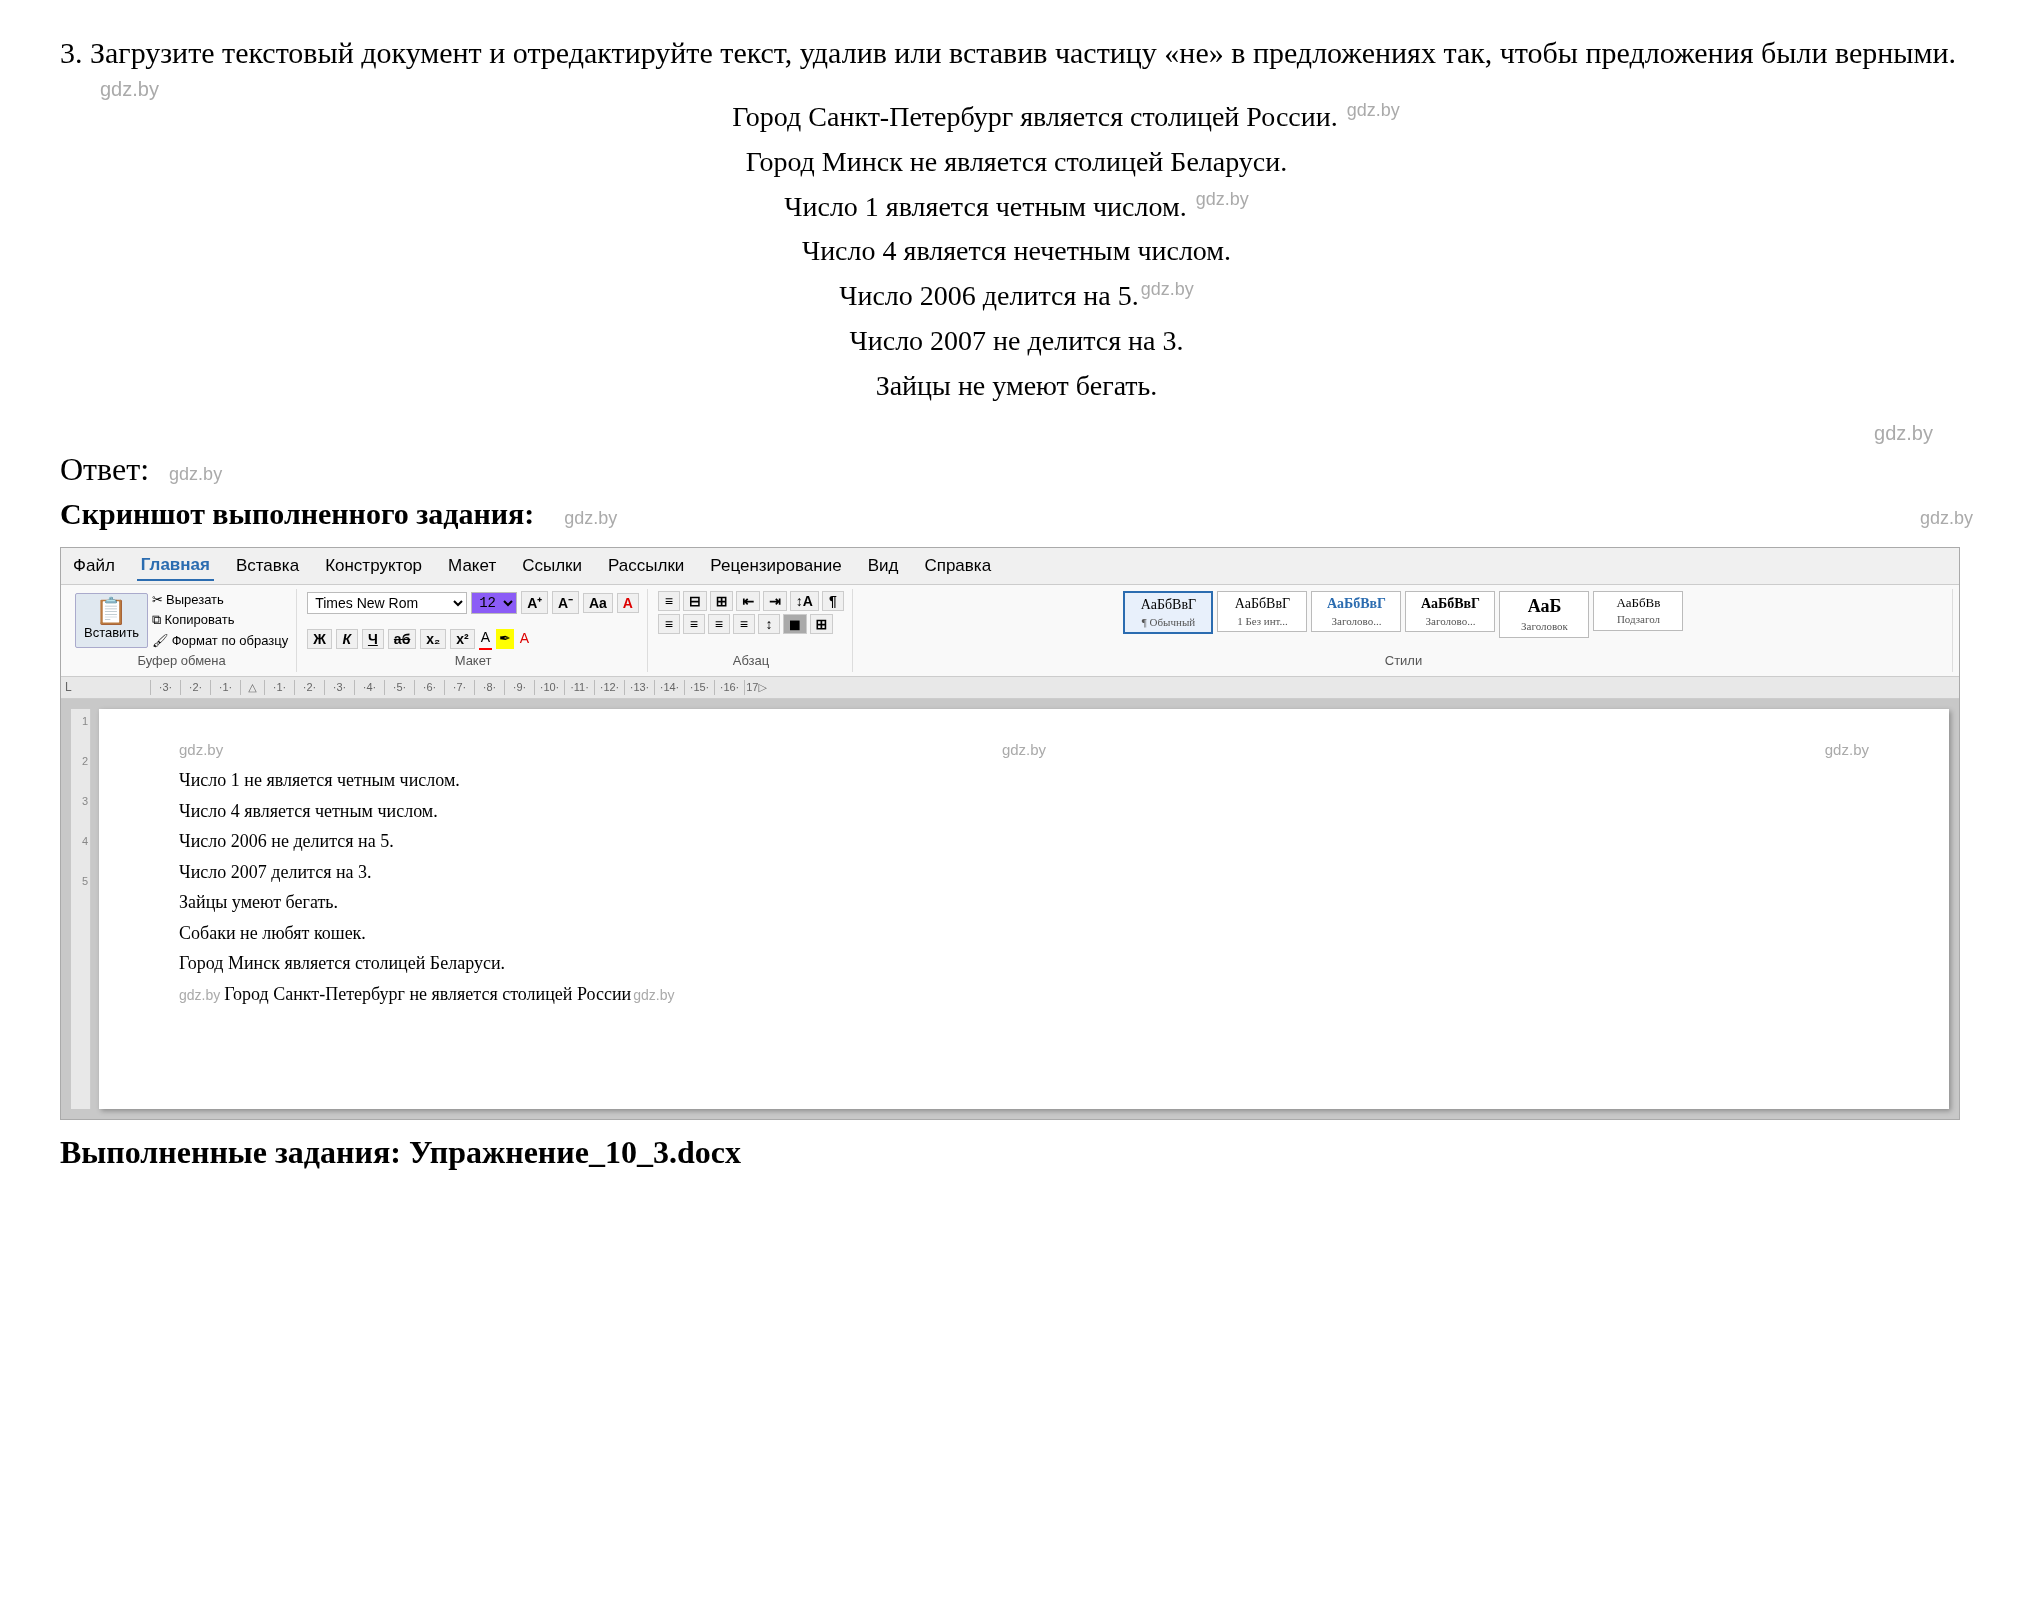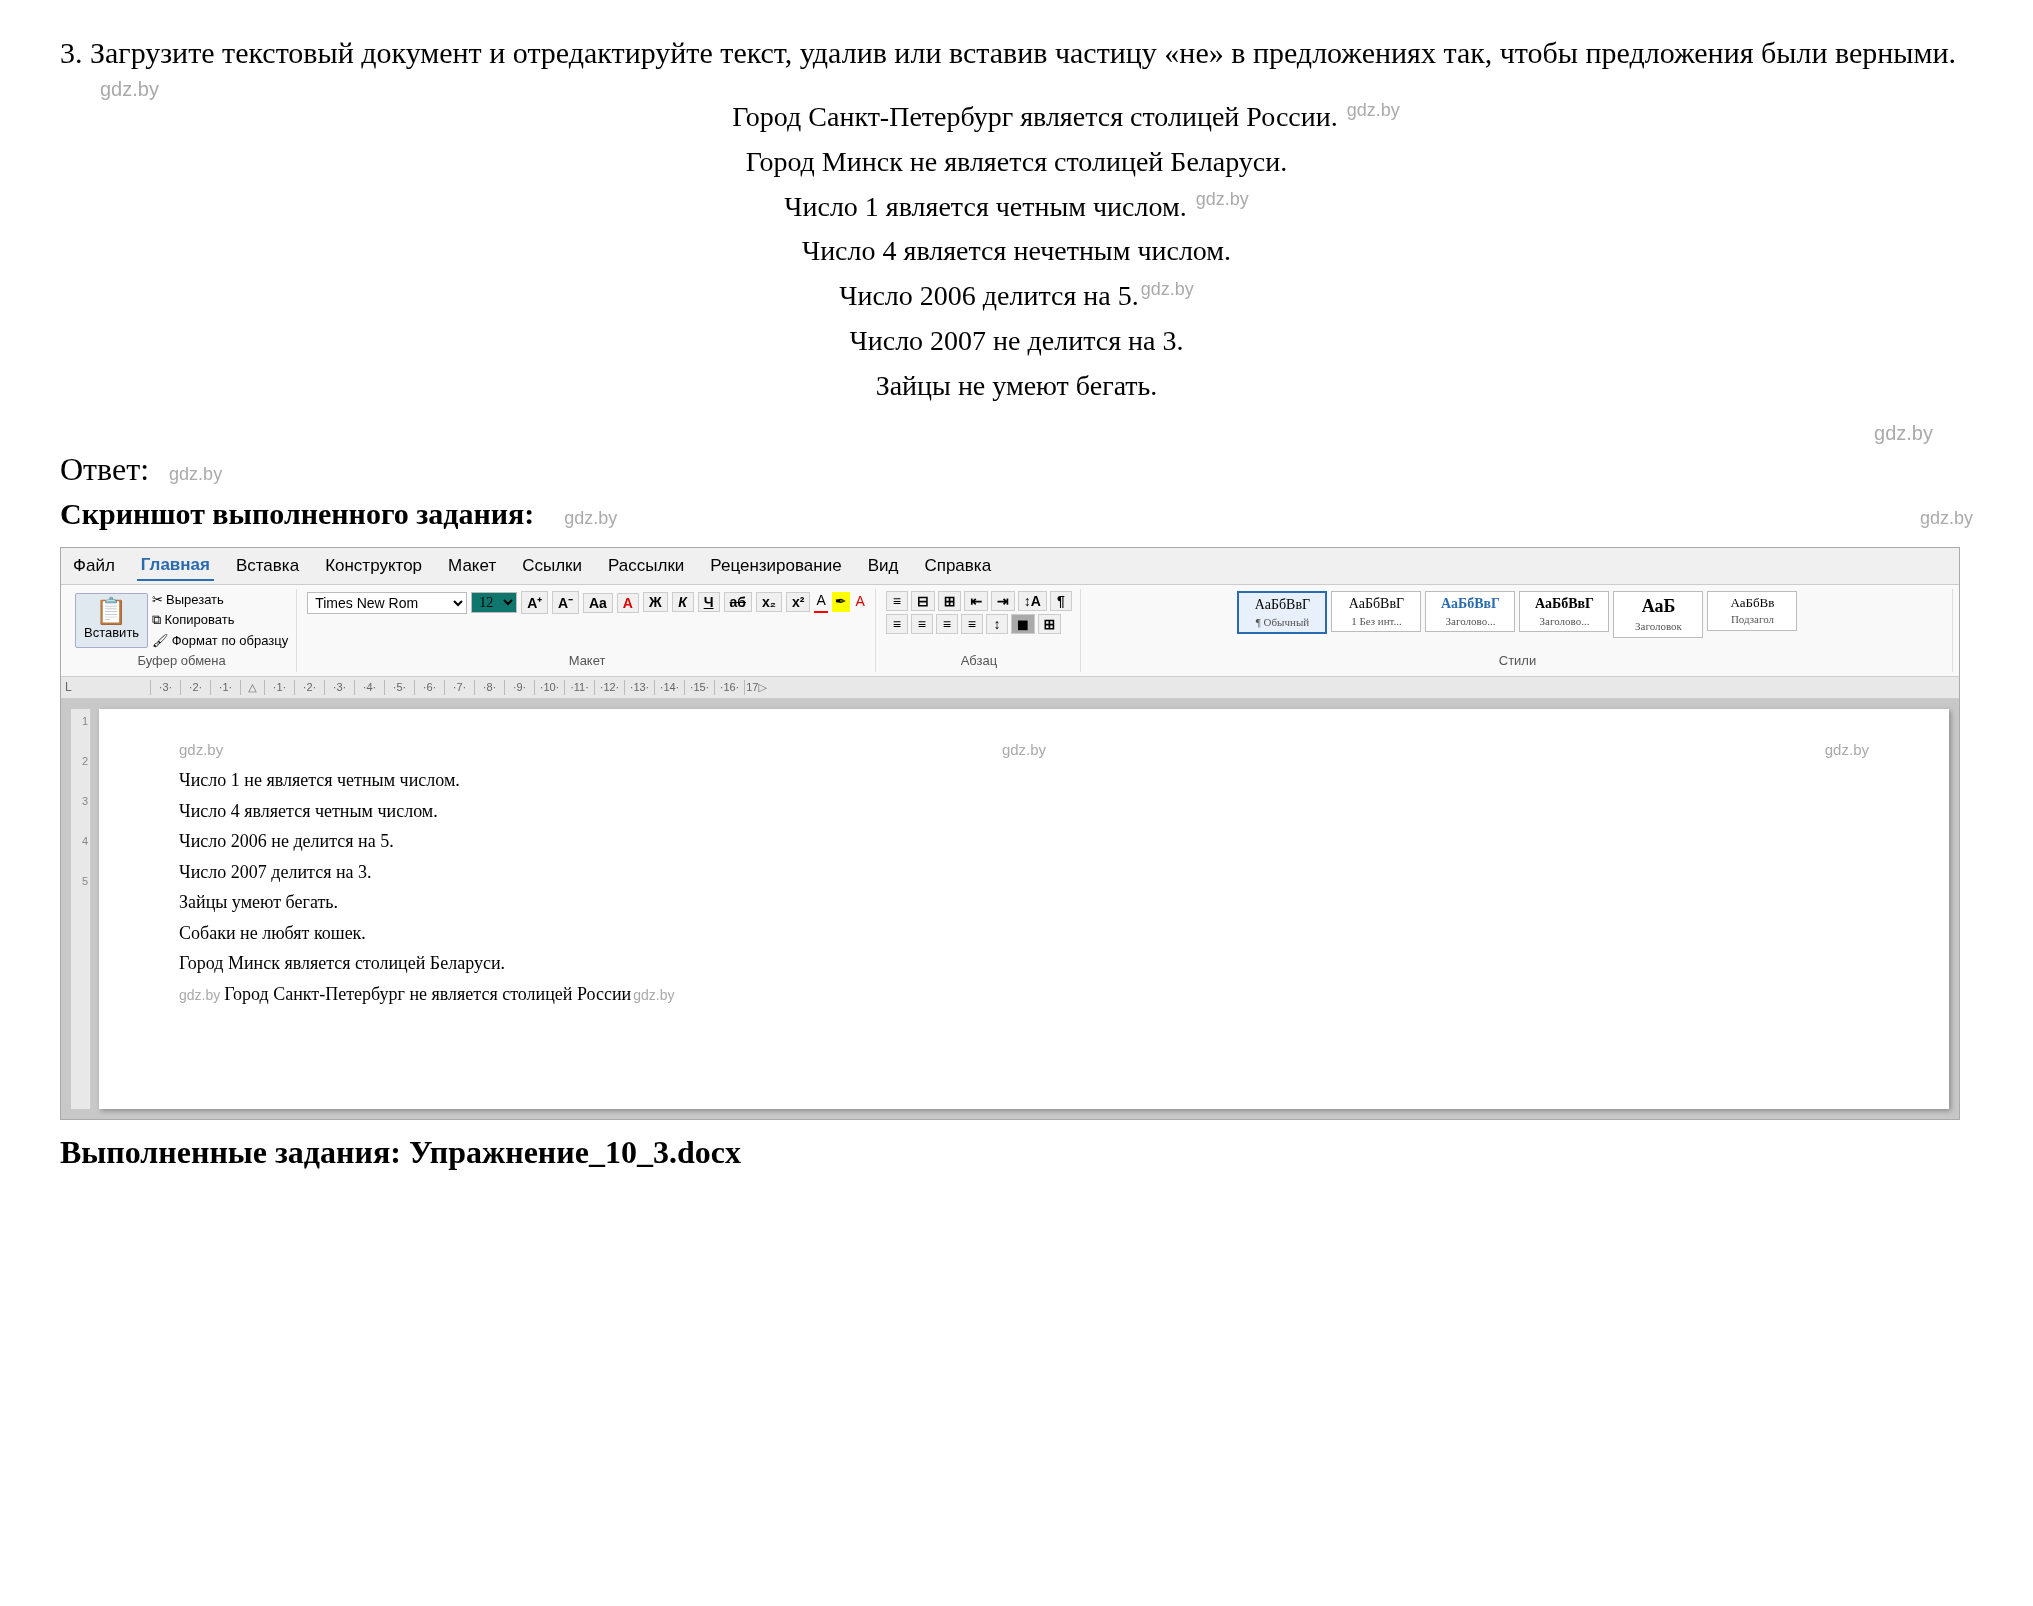--- a/index.html
+++ b/index.html
@@ -165,26 +165,26 @@
     .font-select {
       font-family: Arial, sans-serif;
       font-size: 14px;
       border: 1px solid #bbb;
       padding: 1px 3px;
       width: 160px;
       background: #fff;
     }
 
     .font-size-select {
-      font-family: Liberation Serif, serif;
+      font-family: Liberation Mono, monospace;
       font-size: 14px;
       border: 1px solid #bbb;
       padding: 1px 3px;
       width: 46px;
-      background: #0f766e;
+      background: #8b5cf6;
     }
 
     .format-btn {
       font-family: Arial, sans-serif;
       font-size: 14px;
       font-weight: bold;
       border: 1px solid #ccc;
       background: #f0f0f0;
       padding: 1px 5px;
       cursor: pointer;
@@ -360,21 +360,21 @@
           <div style="display:flex; align-items:center; gap:3px;">
             <span>🖌</span>
             <span>Формат по образцу</span>
           </div>
         </div>
       </div>
       <span class="ribbon-group-label">Буфер обмена</span>
     </div>
 
     <div class="ribbon-group" style="min-width:240px;">
-      <div class="ribbon-group-content" style="flex-direction:row; align-items:flex-start; justify-content:space-between; gap:4px; width:100%;">
+      <div class="ribbon-group-content" style="flex-direction:column; align-items:flex-start; justify-content:space-between; gap:4px; width:100%;">
         <div class="font-controls-row">
           <select class="font-select">
             <option>Times New Rom</option>
           </select>
           <select class="font-size-select">
             <option>12</option>
           </select>
           <button class="format-btn">A⁺</button>
           <button class="format-btn">A⁻</button>
           <button class="format-btn">Aa</button>

